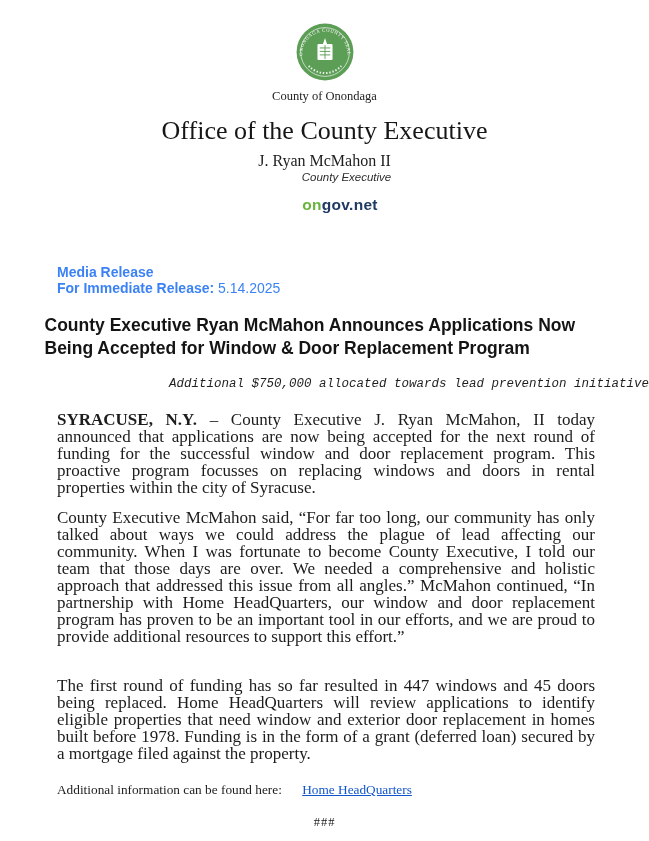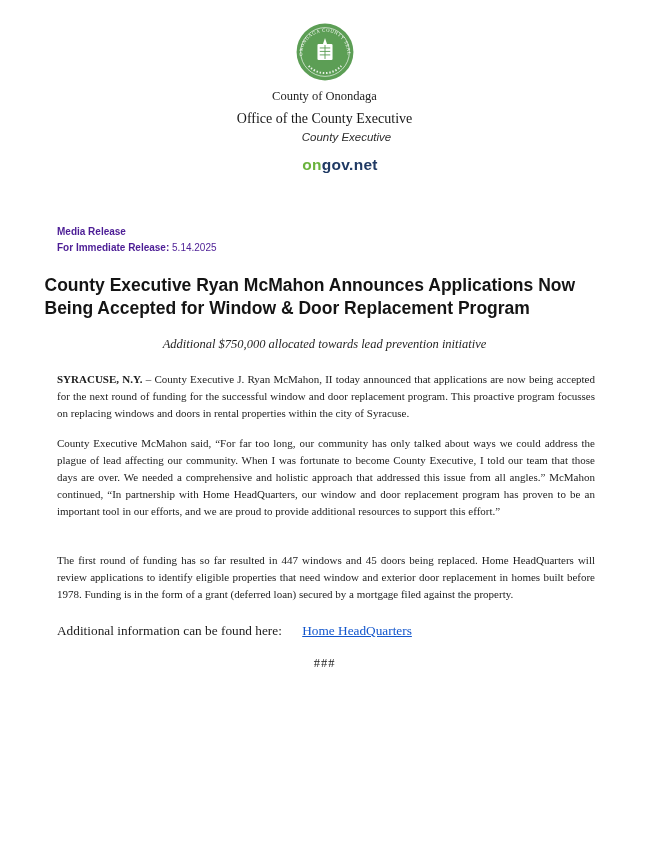--- a/index.html
+++ b/index.html
@@ -11,57 +11,57 @@
     position: relative;
     overflow: hidden;
     font-family: "Liberation Serif", serif;
     color: #1b1b1b;
   }
   
   .letterhead { text-align: center; padding-top: 23px; }
   .seal { width: 58px; height: 58px; margin: 0 auto; }
   .seal svg { display: block; }
   .org-line1 { font-size: 12.5px; line-height: 14px; margin-top: 8px; color: #222; }
-  .org-line2 { font-size: 14px; line-height: 22px; margin-top: 5px; color: #161616; }
+  .org-line2 { font-size: 26px; line-height: 22px; margin-top: 17px; color: #161616; }
   .exec-name { font-size: 16px; line-height: 19px; margin-top: 9px; color: #1d1d1d; }
   .exec-title {
     font-family: "Liberation Sans", sans-serif;
     font-style: italic; font-size: 11.5px; line-height: 13px;
     margin-top: 1px; color: #2e2e2e; padding-left: 44px;
   }
   .website {
     font-family: "Liberation Sans", sans-serif;
     font-weight: bold; font-size: 15.5px; line-height: 18px;
     margin-top: 12px; letter-spacing: 0.3px; padding-left: 31px;
   }
   
   .release-info {
     font-family: "Liberation Sans", sans-serif;
-    font-size: 10px; line-height: 16px;
+    font-size: 14px; line-height: 16px;
     margin: 50px 54px 0 57px;
-    color: #4c1d95;
+    color: #3b82f6;
   }
   .release-info b { font-weight: bold; }
   
   .headline {
     font-family: "Liberation Sans", sans-serif;
     font-weight: bold; font-size: 17.5px; line-height: 23px;
     width: 560px; margin: 18px auto 0;
     color: #141414;
   }
   .subheadline {
-    font-family: Liberation Serif, serif;
+    font-family: Liberation Mono, monospace;
     font-style: italic; font-size: 12.5px; line-height: 15px;
-    text-align: center;
+    text-align: right;
     margin-top: 17px; color: #1f1f1f;
   }
   
   .body-p {
     width: 538px; margin: 13px 54px 0 57px;
-    font-size: 11px; line-height: 17px;
+    font-size: 17px; line-height: 17px;
     text-align: justify; color: #1c1c1c;
   }
   .body-p.first { margin-top: 19px; }
   .body-p.third { margin-top: 32px; }
   .body-p .lead { font-weight: bold; }
   .link-line {
     width: 538px; margin: 19px 54px 0 57px;
     font-size: 13.3px; line-height: 17px; color: #1c1c1c;
   }
   .link-line a { color: #1155cc; text-decoration: underline; cursor: pointer; margin-left: 17px; }
@@ -94,20 +94,21 @@
         <g stroke="#5c9e55" stroke-width="1.6" fill="none">
           <line x1="41" y1="43" x2="59" y2="43"></line>
           <line x1="41" y1="49" x2="59" y2="49"></line>
           <line x1="41" y1="55" x2="59" y2="55"></line>
           <line x1="50" y1="38" x2="50" y2="62"></line>
         </g>
       </svg>
     </div>
     <div class="org-line1">County of Onondaga</div>
     <div class="org-line2">Office of the County Executive</div>
+    <div class="exec-name">J. Ryan McMahon II</div>
     <div class="exec-title">County Executive</div>
     <div class="website"><span class="web-on" style="color: rgb(106, 179, 61);">on</span><span class="web-gov" style="color: rgb(32, 58, 100);">gov.net</span></div>
   </header>
 
   <section class="release-info">
     <div><b>Media Release</b></div>
     <div><b>For Immediate Release:</b> <span>5.14.2025</span></div>
   </section>
 
   <h1 class="headline">County Executive Ryan McMahon Announces Applications Now Being Accepted for Window &amp; Door Replacement Program</h1>

